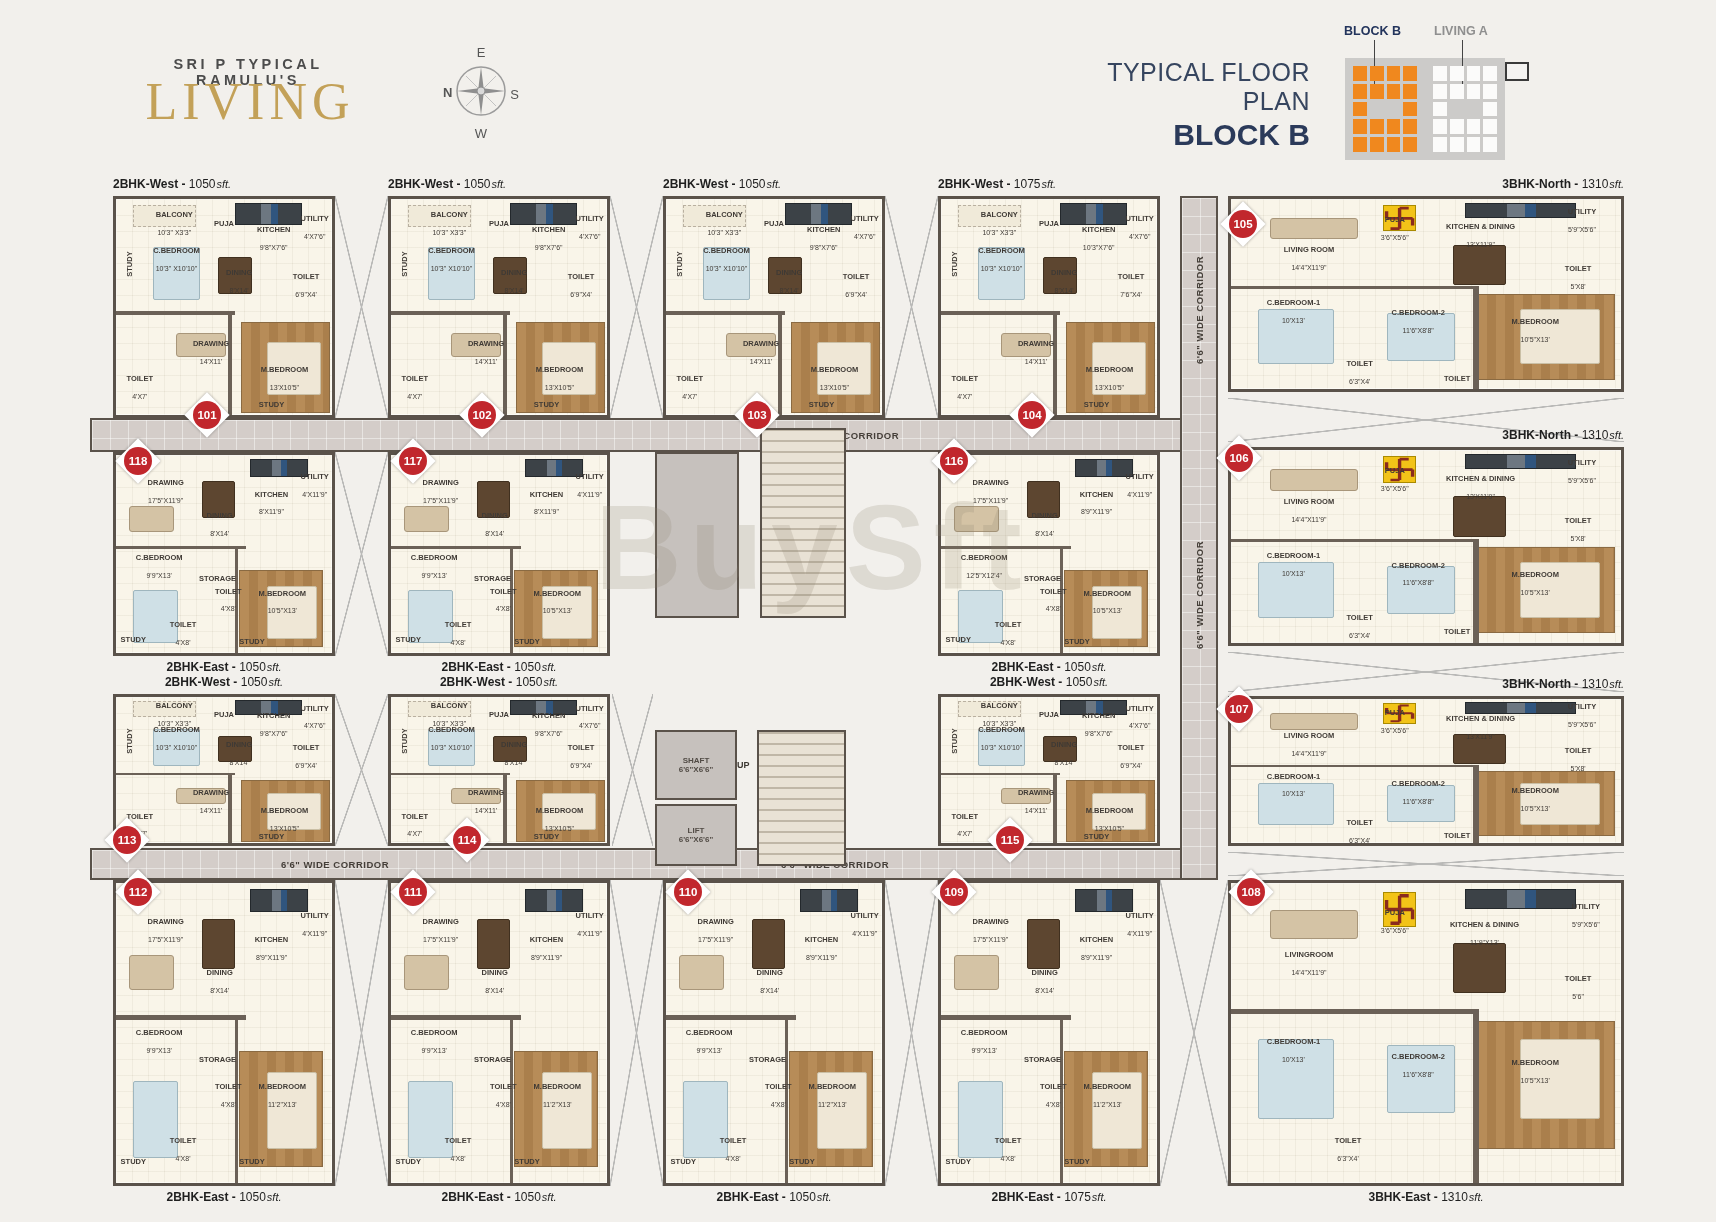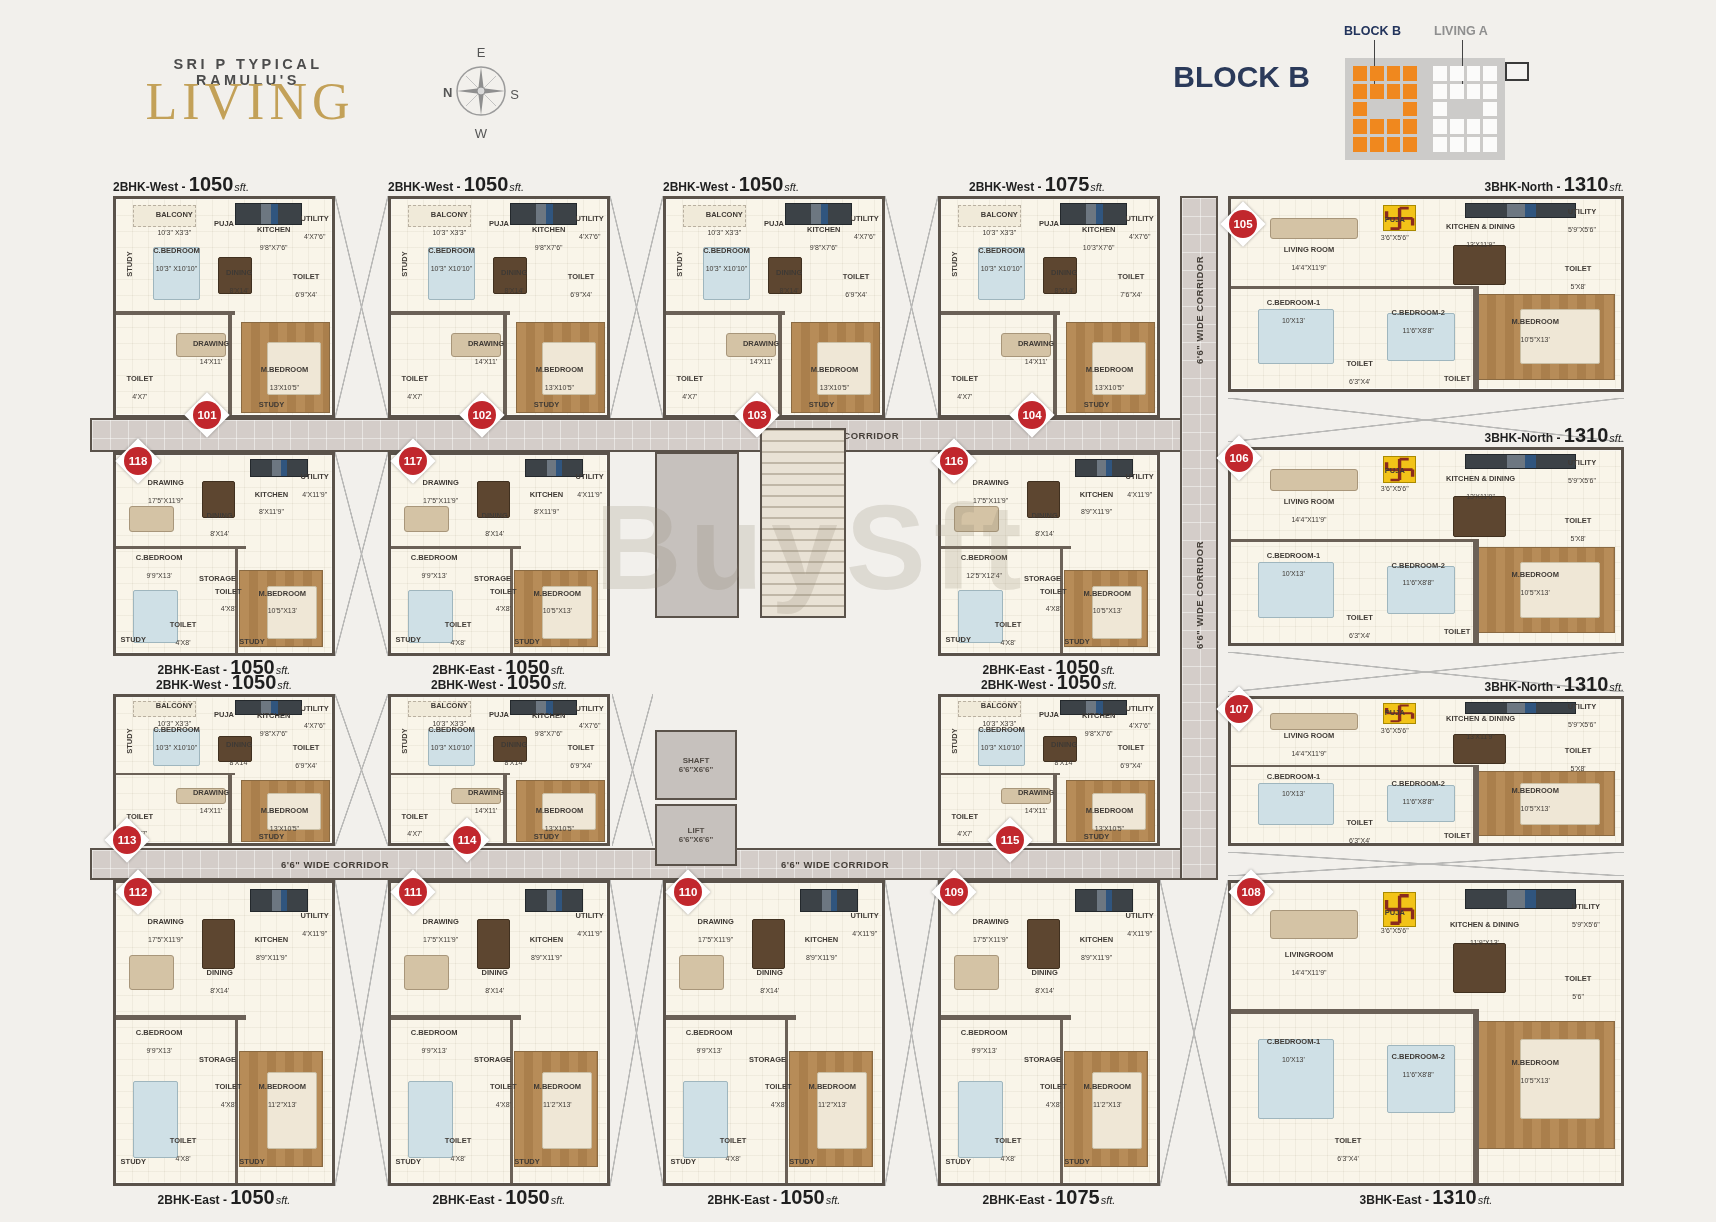--- a/index.html
+++ b/index.html
@@ -70,21 +70,21 @@
   .room.vroom{transform:translate(-50%,-50%) rotate(-90deg)}
   .room .rn{font-size:7.5px;font-weight:700}
   .room .rd{font-size:7px}
   .badge{position:absolute;width:32px;height:32px;transform:translate(-50%,-50%) rotate(45deg);
          background:#fff;box-shadow:0 0 3px rgba(0,0,0,.35);z-index:5}
   .badge span{position:absolute;inset:2px;background:#c1272d;border-radius:50%;
          transform:rotate(-45deg);display:flex;align-items:center;justify-content:center;
          color:#fff;font-size:11.5px;font-weight:700}
   .ulabel{position:absolute;z-index:4;font-size:12px;font-weight:700;color:#1f1f1f;
           line-height:16px;white-space:nowrap}
-  .ulabel .ua{font-size:20px;font-weight:700}
+  .ulabel .ua{font-size:12px;font-weight:400}
   .ulabel .us{font-size:11px;font-style:italic;font-weight:400;margin-left:1px}
   .wm{position:absolute;left:595px;top:478px;font-size:120px;font-weight:800;letter-spacing:8px;
       color:rgba(140,130,112,.20);z-index:6;pointer-events:none}
 </style>
 </head>
 <body>
 
 <div class="plan" id="plan">
     <div class="corridor" style="left: 90px; top: 418px; width: 1128px; height: 34px;"></div>
     <div class="clabel" style="left: 845px; top: 435px;">6'6" WIDE CORRIDOR</div>
@@ -108,20 +108,23 @@
     <div class="gapx" style="left: 1228px; top: 652px; width: 396px; height: 40px;"></div>
     <div class="gapx" style="left: 1228px; top: 852px; width: 396px; height: 24px;"></div>
     <div class="shaftbox" style="left: 655px; top: 452px; width: 84px; height: 166px;"></div>
     <div class="stairs" style="left: 760px; top: 428px; width: 86px; height: 190px;"></div>
     <div class="shaftbox" style="left: 655px; top: 730px; width: 82px; height: 70px;">
       <span>SHAFT<br>6'6"X6'6"</span>
     </div>
     <div class="shaftbox" style="left: 655px; top: 804px; width: 82px; height: 62px;">
       <span>LIFT<br>6'6"X6'6"</span>
     </div>
+    <div class="stairs" style="left: 757px; top: 730px; width: 89px; height: 136px;">
+      <div class="up">UP</div>
+    </div>
     <div class="unit" style="left: 113px; top: 196px; width: 222px; height: 222px;">
       <div class="dec d-balc" style="left: 8%; top: 3%; width: 28%; height: 9%;"></div>
       <div class="dec d-counter" style="left: 55%; top: 2%; width: 30%; height: 9%;"></div>
       <div class="dec d-table" style="left: 47%; top: 27%; width: 15%; height: 16%;"></div>
       <div class="dec d-bed" style="left: 17%; top: 22%; width: 21%; height: 24%;"></div>
       <div class="dec d-wood" style="left: 58%; top: 57%; width: 40%; height: 41%;"></div>
       <div class="dec d-bed2" style="left: 70%; top: 66%; width: 24%; height: 24%;"></div>
       <div class="dec d-sofa" style="left: 28%; top: 62%; width: 22%; height: 10%;"></div>
       <div class="dec d-wallh" style="left: 0%; top: 52%; width: 55%; height: 1.5%;"></div>
       <div class="dec d-wallv" style="left: 52%; top: 52%; width: 1.5%; height: 48%;"></div>
@@ -215,21 +218,21 @@
       <div class="room" style="left: 57%; top: 37%;"><span class="rn">DINING</span><br><span class="rd">8'X14'</span></div>
       <div class="room" style="left: 88%; top: 39%;"><span class="rn">TOILET</span><br><span class="rd">7'6"X4'</span></div>
       <div class="room" style="left: 44%; top: 70%;"><span class="rn">DRAWING</span><br><span class="rd">14'X11'</span></div>
       <div class="room" style="left: 11%; top: 86%;"><span class="rn">TOILET</span><br><span class="rd">4'X7'</span></div>
       <div class="room" style="left: 78%; top: 82%;"><span class="rn">M.BEDROOM</span><br><span class="rd">13'X10'5"</span></div>
       <div class="room" style="left: 72%; top: 94%;"><span class="rn">STUDY</span></div>
       <div class="badge" style="left: 42%; top: 100%;">
         <span>104</span>
       </div>
     </div>
-    <div class="ulabel" style="left: 938px; width: 222px; text-align: left; top: 176px; margin-left: 31px;">2BHK-West - <b class="ua">1075</b><i class="us">sft.</i></div>
+    <div class="ulabel" style="left: 938px; width: 222px; text-align: left; top: 176px;">2BHK-West - <b class="ua">1075</b><i class="us">sft.</i></div>
     <div class="unit" style="left: 1228px; top: 196px; width: 396px; height: 196px;">
       <div class="dec d-counter" style="left: 60%; top: 2%; width: 28%; height: 7%;"></div>
       <div class="dec d-puja" style="left: 39%; top: 3%; width: 8%; height: 13%;"><svg viewBox="0 0 12 12" width="100%" height="100%" preserveAspectRatio="none">
           <path d="M6 1v10M1 6h10M6 1h3.5M11 6v3.5M6 11H2.5M1 6V2.5" stroke="#8a2b1e" stroke-width="1.3" fill="none"></path>
         </svg></div>
       <div class="dec d-table" style="left: 57%; top: 24%; width: 13%; height: 20%;"></div>
       <div class="dec d-sofa" style="left: 10%; top: 10%; width: 22%; height: 10%;"></div>
       <div class="dec d-bed" style="left: 7%; top: 58%; width: 19%; height: 28%;"></div>
       <div class="dec d-bed" style="left: 40%; top: 60%; width: 17%; height: 24%;"></div>
       <div class="dec d-wood" style="left: 63%; top: 50%; width: 35%; height: 44%;"></div>
@@ -604,20 +607,21 @@
     <polygon points="4,28 28,25 52,28 28,31" fill="#8f8f8f"></polygon>
     <circle cx="28" cy="28" r="4" fill="#d9d9d9" stroke="#8f8f8f"></circle>
   </svg>
   <span class="c-e">E</span>
   <span class="c-s">S</span>
   <span class="c-w">W</span>
   <span class="c-n">N</span>
 </div>
 
 <div class="fp-title">
+  <div class="l1">TYPICAL FLOOR PLAN</div>
   <div class="l2">BLOCK B</div>
 </div>
 
 <div class="bm-lab b">BLOCK B</div>
 <div class="bm-lab a">LIVING A</div>
 <div class="bm-line" style="left:1374px"></div>
 <div class="bm-line" style="left:1462px"></div>
 <div class="bm"></div>
 <div class="bm-tab"></div>
 <div class="bm-grid" id="bmB" style="left:1353px;top:66px;width:64px;height:86px">

